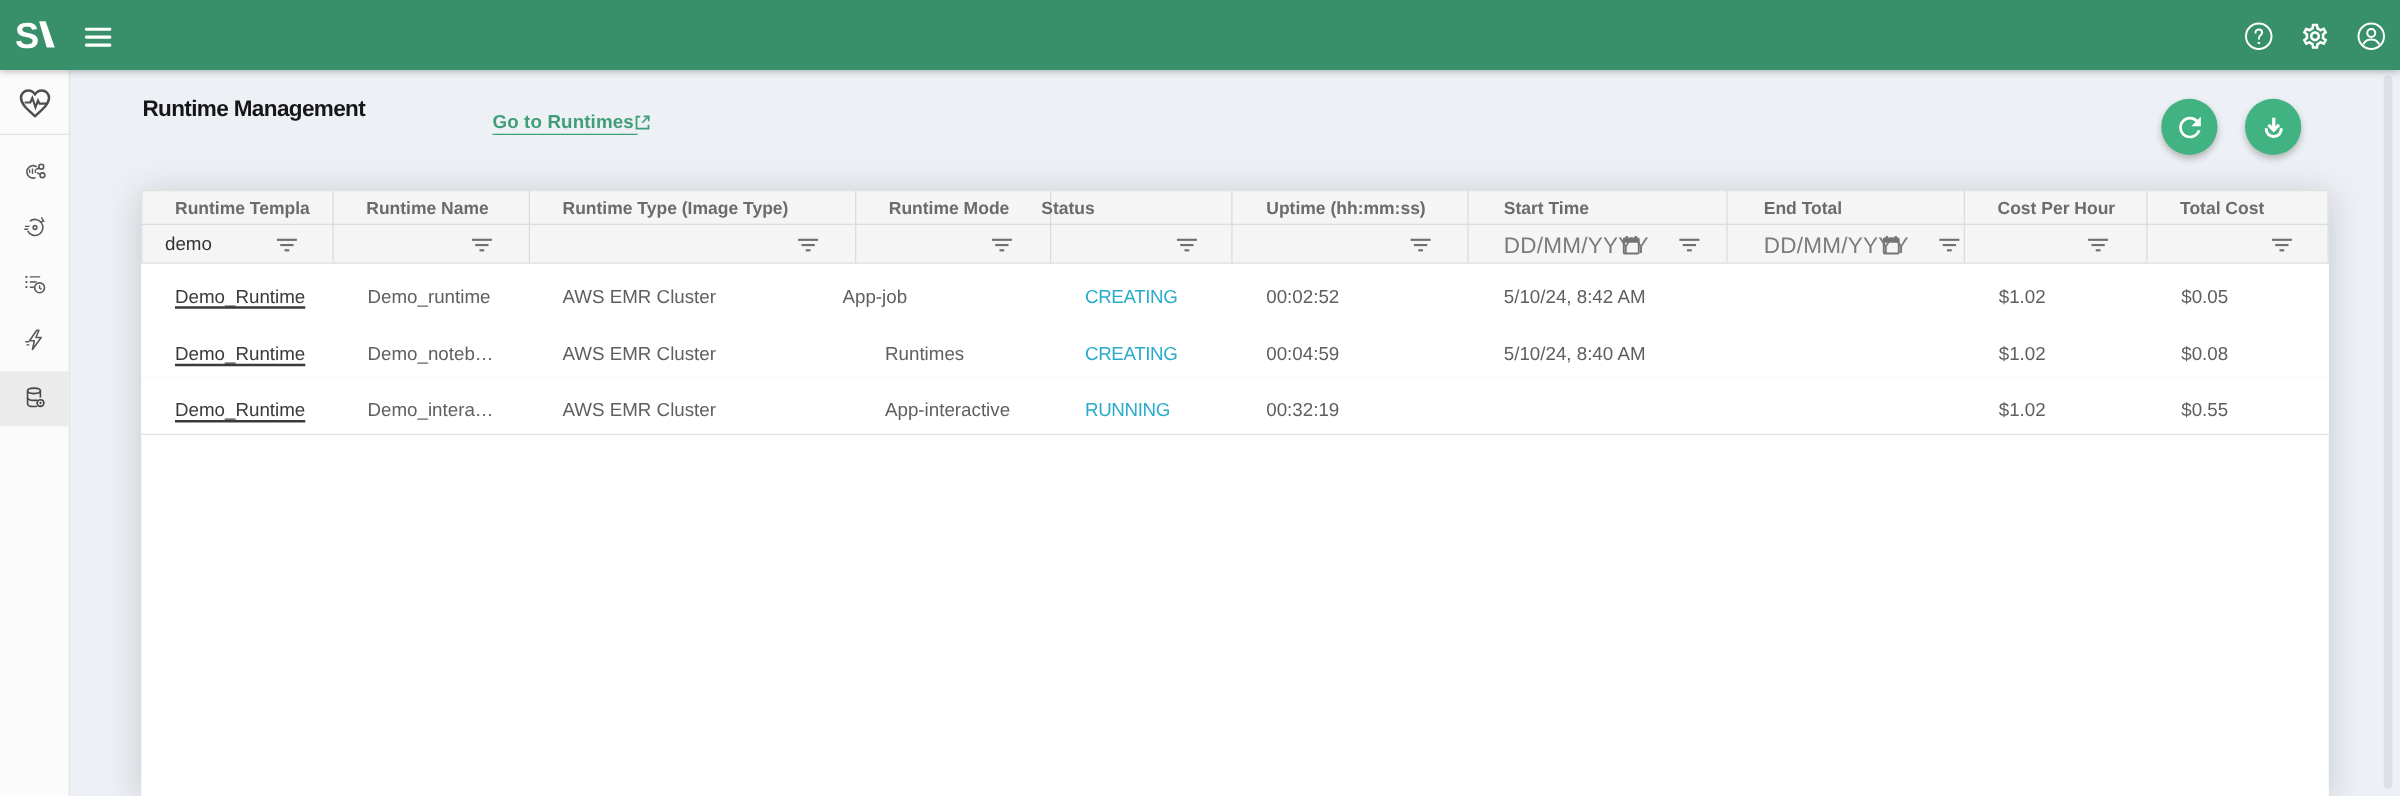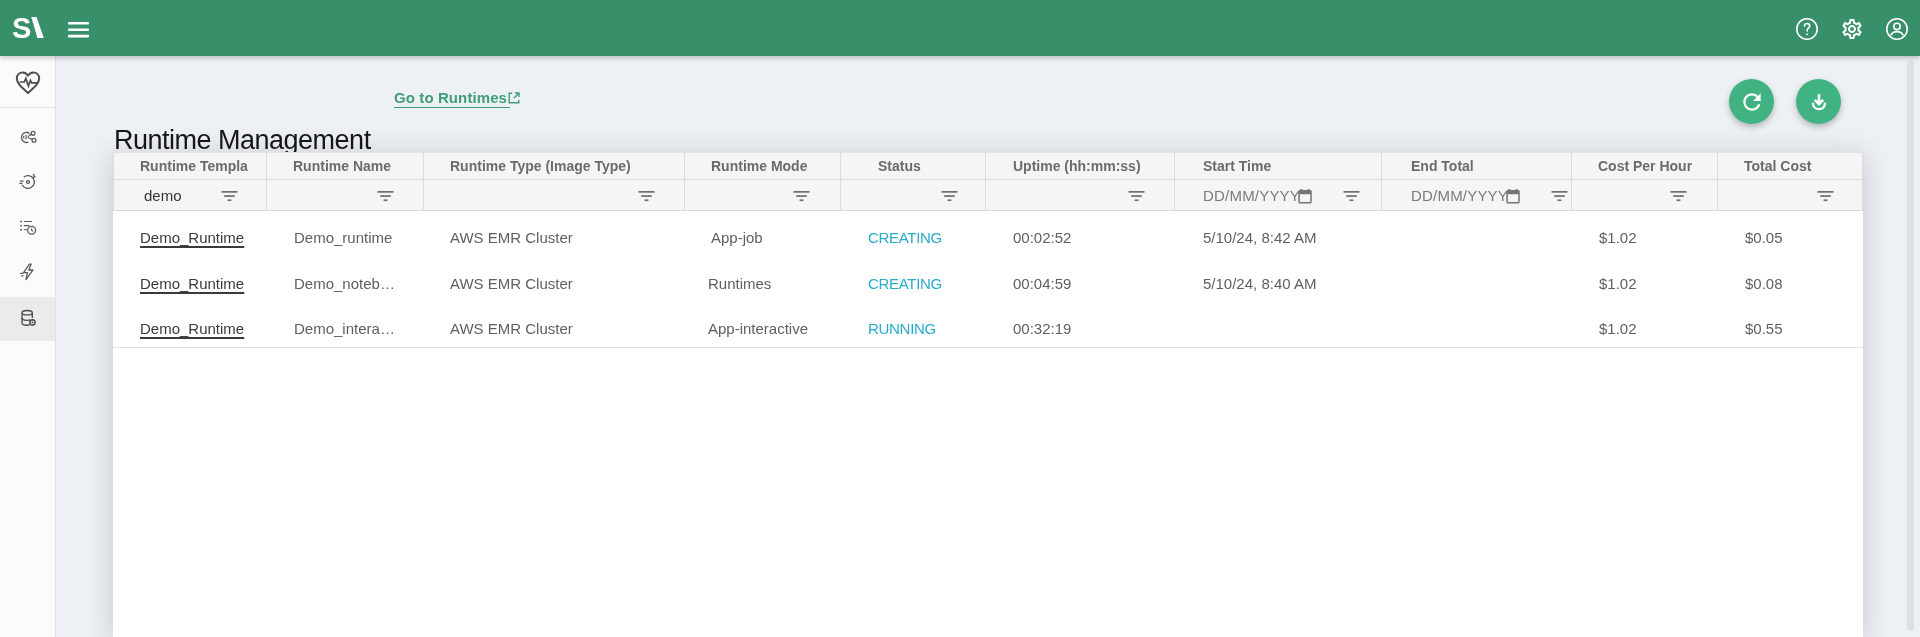--- a/index.html
+++ b/index.html
@@ -10,35 +10,35 @@
   
   .appbar { position:absolute; left:0; top:0; width:1920px; height:56px; background:#38906a; box-shadow:0 2px 5px rgba(0,0,0,.22); z-index:10; }
 
   
   .sidebar { position:absolute; left:0; top:56px; width:56px; height:581px; background:#fbfbfb; border-right:1px solid #e2e2e2; z-index:5; }
   .sb-divider { position:absolute; left:0; top:51px; width:55px; height:1px; background:#e4e4e4; }
   .sb-active { position:absolute; left:0; top:241px; width:55px; height:44px; background:#ebebeb; }
   .sb-icon { position:absolute; left:0; width:56px; text-align:center; }
 
   
-  .title { position:absolute; left:114px; top:77px; font-size:27px; font-weight:400; color:#161616; letter-spacing:-0.5px;margin-top:48px; }
+  .title { position:absolute; left:114px; top:77px; font-size:18px; font-weight:700; color:#161616; letter-spacing:-0.5px; }
   .gotolink { position:absolute; left:394px; top:89px; font-size:15px; font-weight:700; color:#3f9e77; border-bottom:1.5px solid #3f9e77; padding-bottom:1px; letter-spacing:0.1px; padding-right:3px; }
   .linkicon { position:absolute; left:508px; top:92px; }
 
   .roundbtn { position:absolute; top:79px; width:45px; height:45px; border-radius:50%; background:#41b382; box-shadow:0 3px 6px rgba(0,0,0,.25); }
   .roundbtn svg { position:absolute; left:50%; top:50%; transform:translate(-50%,-50%); }
   .gridfill { position:absolute; left:113px; top:152px; width:1750px; height:485px; background:#fff; box-shadow:0 4px 26px rgba(50,65,85,.22); }
   .hdr-block { position:absolute; left:113px; top:152px; width:1750px; height:59px; background:#f5f5f5; border:1px solid #ddd; border-top-color:#e2e2e2; border-bottom-color:#d9d9d9; }
   .hdr-split { position:absolute; left:113px; top:179px; width:1750px; height:1px; background:#dcdcdc; }
   .vline { position:absolute; top:152px; width:1px; height:59px; background:#dcdcdc; }
   .hlabel { position:absolute; top:152px; height:28px; line-height:29px; font-size:14px; font-weight:700; color:#6b6b6b; white-space:nowrap; }
   .fdemo { position:absolute; top:180px; height:31px; line-height:31px; font-size:15px; color:#333; }
   .ficon { position:absolute; top:190px; }
   .dcal { position:absolute; top:187px; }
-  .dtext { position:absolute; top:180px; height:31px; line-height:32px; font-size:15px; color:#7b7b7b; letter-spacing:.2px; }
+  .dtext { position:absolute; top:180px; height:31px; line-height:32px; font-size:18px; color:#7b7b7b; letter-spacing:.2px; }
 
   .row { position:absolute; left:113px; width:1750px; background:#fff; }
   .row .cell { position:absolute; top:4px; height:100%; font-size:15px; color:#5f5f5f; white-space:nowrap; display:flex; align-items:center; }
   .rborder { position:absolute; left:113px; width:1750px; height:1px; background:#e2e2e2; }
   .rtlink { color:#3a3a3a; text-decoration:underline; text-decoration-thickness:1.5px; text-underline-offset:2.5px; }
   .row .cell.status { color:#29abca; letter-spacing:-0.3px; }
 </style>
 </head>
 <body>
 
@@ -158,28 +158,28 @@
 <div class="vline" style="left:985px"></div>
 <div class="vline" style="left:1174px"></div>
 <div class="vline" style="left:1381px"></div>
 <div class="vline" style="left:1571px"></div>
 <div class="vline" style="left:1717px"></div>
 
 <div class="hlabel" style="left:140px">Runtime Templa</div>
 <div class="hlabel" style="left:293px">Runtime Name</div>
 <div class="hlabel" style="left:450px">Runtime Type (Image Type)</div>
 <div class="hlabel" style="left:711px">Runtime Mode</div>
-<div class="hlabel" style="left:878px">Status</div>
+<div class="hlabel" style="left:833px">Status</div>
 <div class="hlabel" style="left:1013px">Uptime (hh:mm:ss)</div>
 <div class="hlabel" style="left:1203px">Start Time</div>
 <div class="hlabel" style="left:1411px">End Total</div>
 <div class="hlabel" style="left:1598px">Cost Per Hour</div>
 <div class="hlabel" style="left:1744px">Total Cost</div>
 
-<div class="fdemo" style="left:144px">demo</div>
+<div class="fdemo" style="left:132px">demo</div>
 <svg class="ficon" style="left:221px" width="17" height="12" viewBox="0 0 17 12">
     <g fill="#6e6e6e">
       <rect x="0.5" y="1" width="16" height="1.7"></rect>
       <rect x="3.2" y="5.2" width="10.6" height="1.7"></rect>
       <rect x="6.6" y="9.4" width="3.8" height="1.7"></rect>
     </g>
   </svg>
 <svg class="ficon" style="left:377px" width="17" height="12" viewBox="0 0 17 12">
     <g fill="#6e6e6e">
       <rect x="0.5" y="1" width="16" height="1.7"></rect>
@@ -252,21 +252,21 @@
 <svg class="dcal" style="left:1504px" width="18" height="18" viewBox="0 0 24 24">
     <path fill="#757575" d="M19 4h-1V2.5h-2.4V4H8.4V2.5H6V4H5c-1.1 0-2 .9-2 2v14c0 1.1.9 2 2 2h14c1.1 0 2-.9 2-2V6c0-1.1-.9-2-2-2zm0 16H5V9.5h14V20z"></path>
   </svg>
 
 <div class="row" style="top:211px;height:45px">
   <div class="cell" style="left:27px">
       <span class="rtlink">Demo_Runtime</span>
     </div>
   <div class="cell" style="left:181px">Demo_runtime</div>
   <div class="cell" style="left:337px">AWS EMR Cluster</div>
-  <div class="cell" style="left:598px">App-job</div>
+  <div class="cell" style="left:561px">App-job</div>
   <div class="cell status" style="left:755px">CREATING</div>
   <div class="cell" style="left:900px">00:02:52</div>
   <div class="cell" style="left:1090px">5/10/24, 8:42 AM</div>
   <div class="cell" style="left:1486px">$1.02</div>
   <div class="cell" style="left:1632px">$0.05</div>
 </div>
 <div class="rborder" style="top:256px"></div>
 <div class="row" style="top:256px;height:46px">
   <div class="cell" style="left:27px">
       <span class="rtlink">Demo_Runtime</span>

